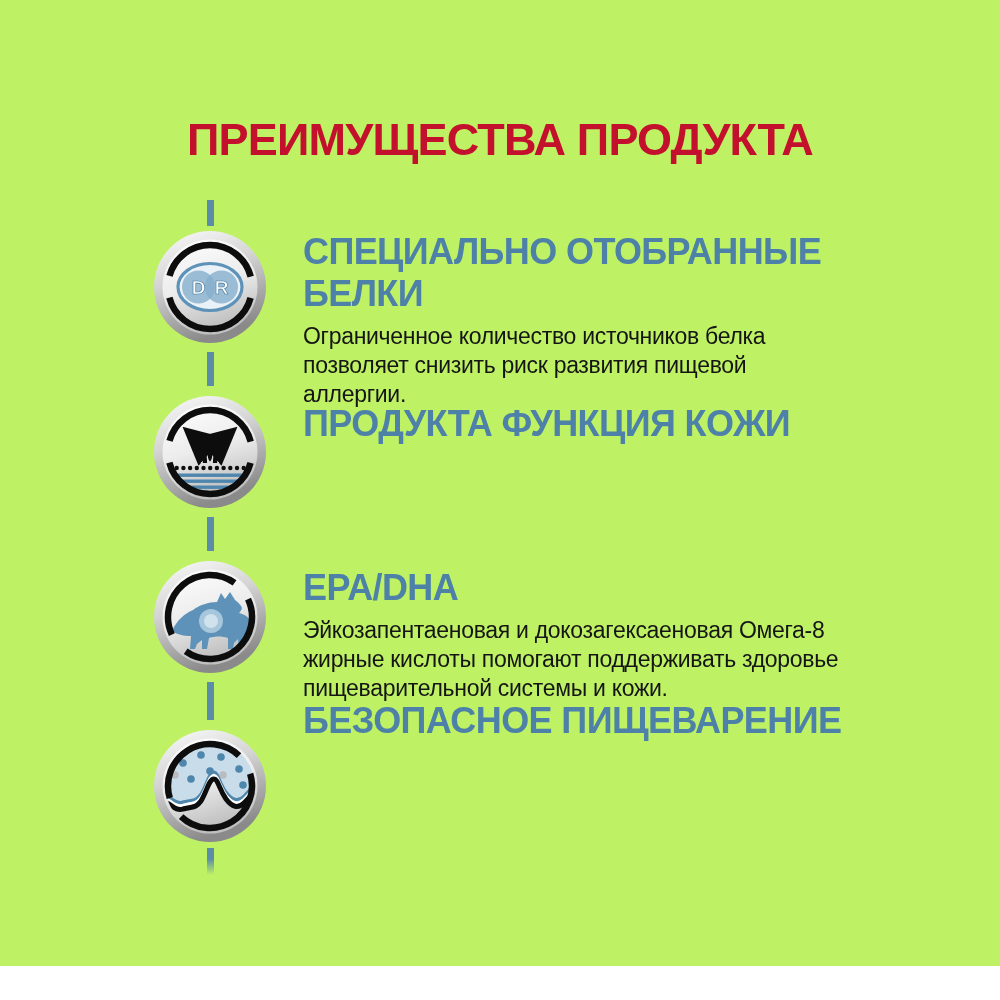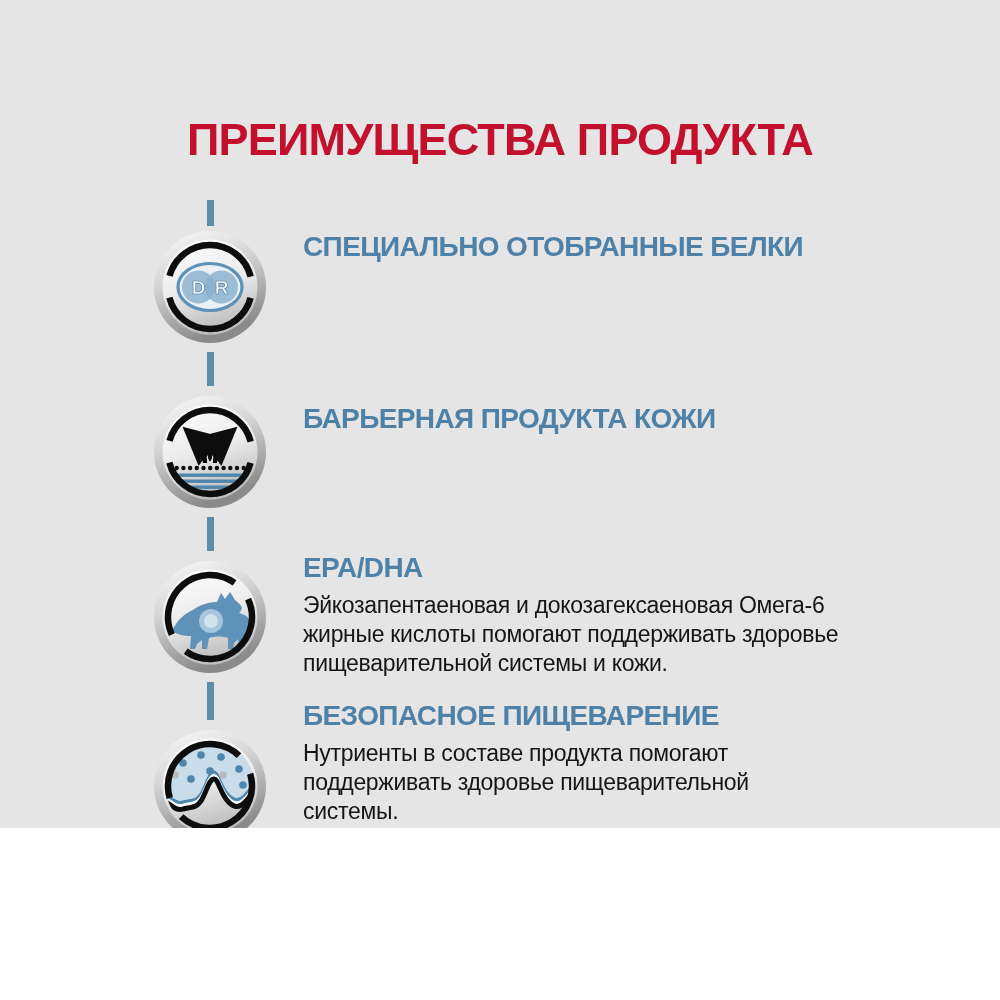--- a/index.html
+++ b/index.html
@@ -1,32 +1,32 @@
 <!DOCTYPE html>
 <html><head>
 <meta charset="utf-8">
 <style>
   html,body { margin:0; padding:0; background:#ffffff; }
   .page {
-    position:relative; width:1000px; height:828px; background:#e5e5e5;
+    position:relative; width:1000px; height:966px; background:#bef264;
     font-family:"Liberation Sans", sans-serif; overflow:hidden;
   }
   .title {
     position:absolute; top:114px; left:0; width:1000px; text-align:center;
     font-size:45px; font-weight:700; letter-spacing:-0.8px; color:#C3102C;
     margin:0;
   }
   .seg {
     position:absolute; left:207px; width:7px; background:#5B8CA8;
   }
   .seg--fade { background:linear-gradient(#5B8CA8 40%, rgba(91,140,168,0)); }
   .badge { position:absolute; left:153px; width:114px; height:114px; }
   .section { position:absolute; left:303px; width:615px; }
   .heading {
-    margin:0 0 7px 0; font-size:28px; font-weight:700; letter-spacing:-0.6px;
+    margin:0 0 7px 0; font-size:36px; font-weight:700; letter-spacing:-0.6px;
     color:#4E81A8;
   }
   .body {
     margin:0; font-size:23px; line-height:29px; font-weight:400;
     letter-spacing:-0.3px; color:#151515; white-space:pre-line;
   }
   .dr-letter {
     font-family:"Liberation Sans", sans-serif; font-size:19px; font-weight:700;
     fill:#ffffff; stroke:#44789E; stroke-width:0.6px; text-anchor:middle;
   }
@@ -175,33 +175,33 @@
                C65,50 66,60 73,70 C79,78 85,80 91,74 C97,68 101,62 107,60" fill="none" stroke="#ffffff" stroke-width="3.2" transform="translate(0,-3.5)"></path>
       <path d="M8,78 C14,66 20,84 30,80 C40,77 42,80 48,72 C54,62 56,50 61,50
                C65,50 66,60 73,70 C79,78 85,80 91,74 C97,68 101,62 107,60" fill="none" stroke="#0d0d0d" stroke-width="5"></path>
       <path d="M12,78 C15,86 22,91 30,93" fill="none" stroke="#0d0d0d" stroke-width="4"></path>
     </g>
     <circle cx="57" cy="57" r="42" fill="none" stroke="#0d0d0d" stroke-width="6.5" stroke-dasharray="110 22" stroke-dashoffset="121" transform="rotate(-32 57 57)"></circle>
   </svg>
 
   <div class="section" style="top:231px">
     <h2 class="heading">СПЕЦИАЛЬНО ОТОБРАННЫЕ БЕЛКИ</h2>
+    <p class="body">Ограниченное количество источников белка
+позволяет снизить риск развития пищевой
+аллергии.</p>
   </div>
 
   <div class="section" style="top:403px">
-    <h2 class="heading">БАРЬЕРНАЯ ПРОДУКТА КОЖИ</h2>
-  </div>
-
-  <div class="section" style="top:552px">
+    <h2 class="heading">ПРОДУКТА ФУНКЦИЯ КОЖИ</h2>
+  </div>
+
+  <div class="section" style="top:567px">
     <h2 class="heading">EPA/DHA</h2>
-    <p class="body">Эйкозапентаеновая и докозагексаеновая Омега-6
+    <p class="body">Эйкозапентаеновая и докозагексаеновая Омега-8
 жирные кислоты помогают поддерживать здоровье
 пищеварительной системы и кожи.</p>
   </div>
 
   <div class="section" style="top:700px">
     <h2 class="heading">БЕЗОПАСНОЕ ПИЩЕВАРЕНИЕ</h2>
-    <p class="body">Нутриенты в составе продукта помогают
-поддерживать здоровье пищеварительной
-системы.</p>
   </div>
 
 </div>
 
 </body></html>

